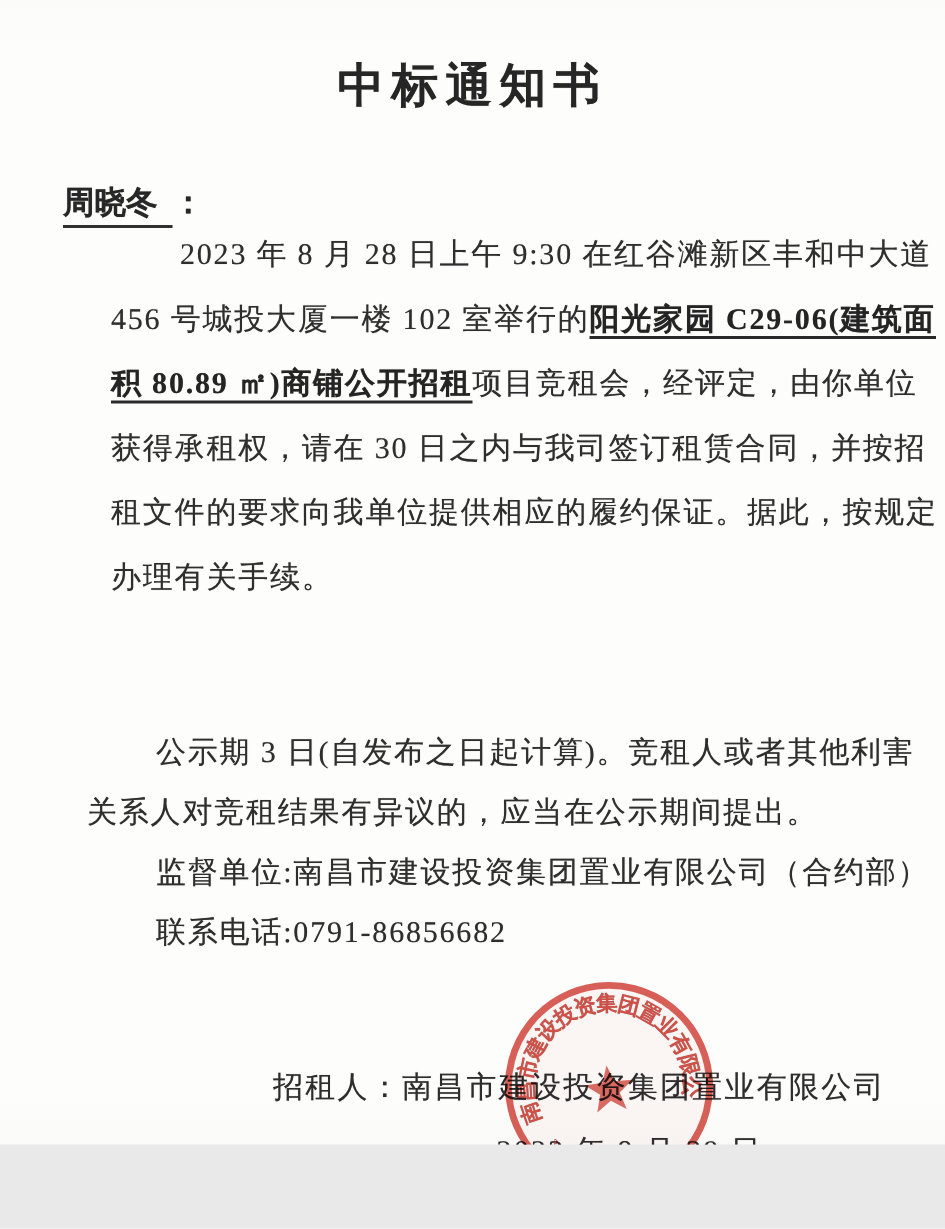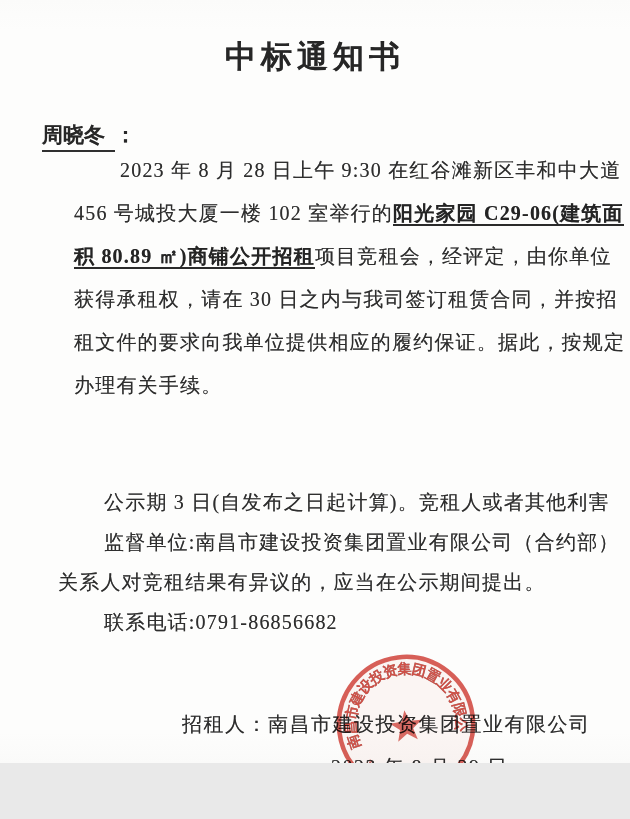--- a/index.html
+++ b/index.html
@@ -103,22 +103,22 @@
     <div class="line"><span>456 号城投大厦一楼 102 室举行的</span><span class="bu">阳光家园 C29-06(建筑面</span></div>
     <div class="line"><span class="bu">积 80.89 ㎡)商铺公开招租</span><span>项目竞租会，经评定，由你单位</span></div>
     <div class="line">获得承租权，请在 30 日之内与我司签订租赁合同，并按招</div>
     <div class="line">租文件的要求向我单位提供相应的履约保证。据此，按规定</div>
     <div class="line">办理有关手续。</div>
   </div>
 
 
   <div class="para2">
     <div class="line indent">公示期 3 日(自发布之日起计算)。竞租人或者其他利害</div>
+    <div class="line">关系人对竞租结果有异议的，应当在公示期间提出。</div>
     <div class="line indent">监督单位:南昌市建设投资集团置业有限公司（合约部）</div>
-    <div class="line">关系人对竞租结果有异议的，应当在公示期间提出。</div>
     <div class="line indent">联系电话:0791-86856682</div>
   </div>
 
   <div class="sign-row">
     <span>招租人：</span><span>南昌市建设投资集团置业有限公司</span>
   </div>
 
   <div class="date-row">2023 年 8 月 29 日</div>
 
   <svg class="seal" viewBox="0 0 150 150" xmlns="http://www.w3.org/2000/svg">

